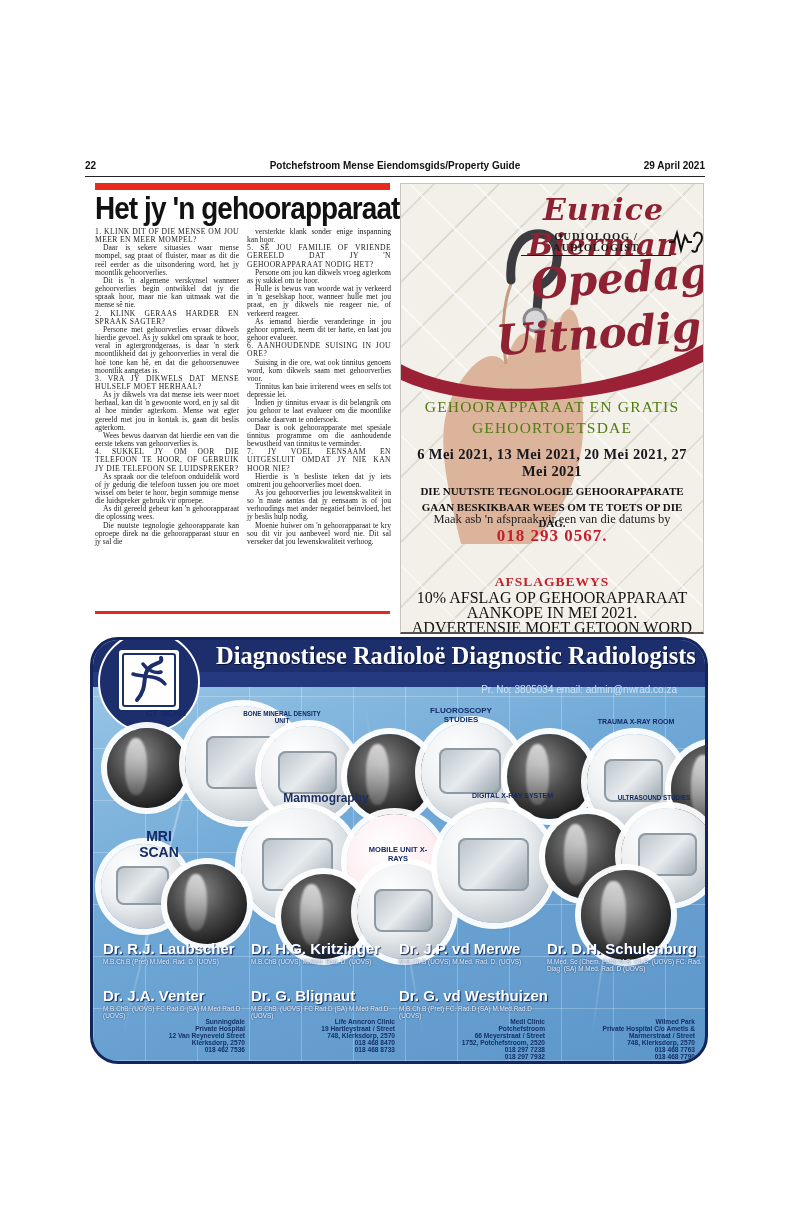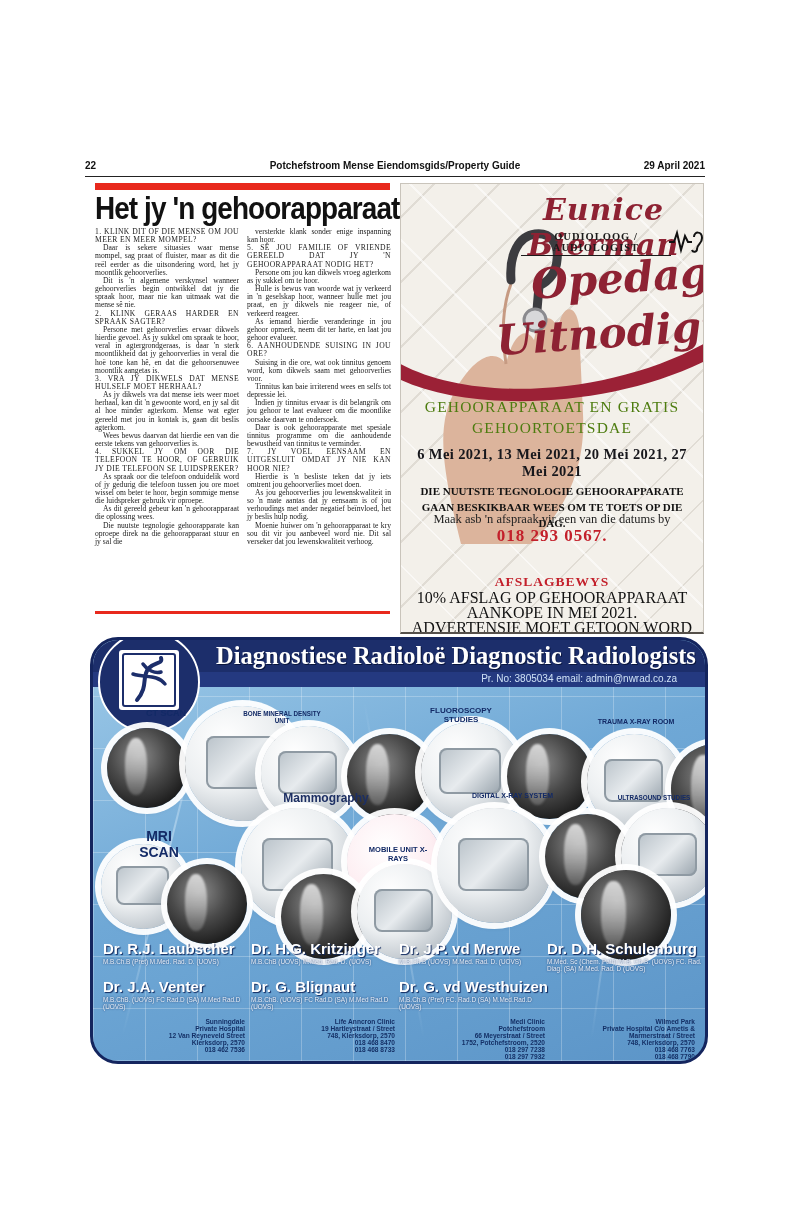--- a/index.html
+++ b/index.html
@@ -52,21 +52,21 @@
   
   #rad{left:90px;top:637px;width:612px;height:421px;border:3px solid #14255e;border-radius:28px;overflow:hidden;
        background:linear-gradient(160deg,#9ecae8 0%,#6fa8d6 45%,#5c95c8 100%);}
   #radgrid{position:absolute;inset:0;background:
       repeating-linear-gradient(0deg,rgba(255,255,255,.25) 0 1px,rgba(0,0,0,0) 1px 52px),
       repeating-linear-gradient(90deg,rgba(255,255,255,.25) 0 1px,rgba(0,0,0,0) 1px 52px);}
   #radtitlebar{position:absolute;left:0;top:0;width:100%;height:32px;background:#1c2e6b;}
   #radtitle{position:absolute;left:118px;top:2px;width:490px;text-align:center;font-family:"Liberation Serif",serif;
             font-weight:bold;font-size:24.5px;color:#fff;text-shadow:1px 1px 0 #0a153c;white-space:nowrap;}
   #radsub{position:absolute;left:0;top:32px;width:100%;height:15px;background:#243980;}
-  #radsubtx{position:absolute;right:28px;top:33px;font-family:"Liberation Sans",sans-serif;font-size:10px;color:#cfe2f6;}
+  #radsubtx{position:absolute;right:28px;top:44px;font-family:"Liberation Sans",sans-serif;font-size:10px;color:#cfe2f6;}
   #radlogo{position:absolute;left:4px;top:-10px;}
   .bubble{position:absolute;border-radius:50%;box-shadow:0 0 0 6px rgba(255,255,255,.95),0 2px 6px rgba(10,30,70,.35);}
   .ph-light{background:radial-gradient(circle at 35% 30%,#ffffff 0%,#eceff1 45%,#c2c9cf 75%,#9aa5ad 100%);}
   .ph-dark{background:radial-gradient(circle at 40% 35%,#8a8a8a 0%,#4a4a4a 40%,#111 85%);}
   .ph-pink{background:radial-gradient(circle at 40% 35%,#ffffff 0%,#fdeef2 55%,#f6cdd9 100%);}
   .ph-dark::after{content:"";position:absolute;left:22%;top:12%;width:28%;height:72%;border-radius:45%;
       background:linear-gradient(180deg,rgba(235,235,235,.85),rgba(150,150,150,.4));filter:blur(1px);}
   .ph-light::after{content:"";position:absolute;left:18%;top:26%;width:62%;height:46%;border-radius:8px;
       background:linear-gradient(135deg,#b9c2c9 0%,#e7ebee 50%,#97a2ab 100%);box-shadow:inset 0 0 0 2px #8f9aa3;}
   .scanlabel{position:absolute;font-family:"Liberation Sans",sans-serif;font-weight:bold;color:#132a66;text-align:center;line-height:1.15;z-index:5;}
@@ -79,21 +79,21 @@
   #sl-dig{left:372px;top:152px;width:95px;font-size:7px;}
   #sl-ultra{left:520px;top:154px;width:82px;font-size:6.3px;}
   #sl-mobile{left:272px;top:206px;width:66px;font-size:7.5px;}
   .ecg{position:absolute;width:2px;background:linear-gradient(180deg,rgba(255,255,255,0),#eaf6ff,rgba(255,255,255,0));opacity:.5;}
   .docrow{position:absolute;left:10px;display:flex;z-index:6;font-family:"Liberation Sans",sans-serif;}
   #docrow0{top:300px;} #docrow1{top:338px;}
   .doc{margin-right:8px;}
   .doc .dn{font-size:15px;font-weight:bold;color:#fff;text-shadow:1px 1px 1px #10295e;white-space:nowrap;}
   .doc .dq{font-size:6.4px;color:#eaf2fb;text-shadow:0 0 2px #10295e;line-height:7.4px;margin-top:1px;}
   #docrow0 .doc{width:140px;} #docrow0 .doc:last-child{width:155px;}
-  #docrow1 .doc{width:140px;}
+  #docrow1 .doc{width:140px;margin-top:9px;}
   #addrRow{position:absolute;left:6px;top:378px;width:600px;display:flex;z-index:6;font-family:"Liberation Sans",sans-serif;}
   .addr{width:146px;margin-right:4px;text-align:right;font-size:6.6px;font-weight:bold;color:#143066;line-height:7px;}
 </style>
 </head>
 <body>
 
 <div id="pghdr" class="abs">
   <span class="num">22</span>
   <span class="pub">Potchefstroom Mense Eiendomsgids/Property Guide</span>
   <span class="dt">29 April 2021</span>

